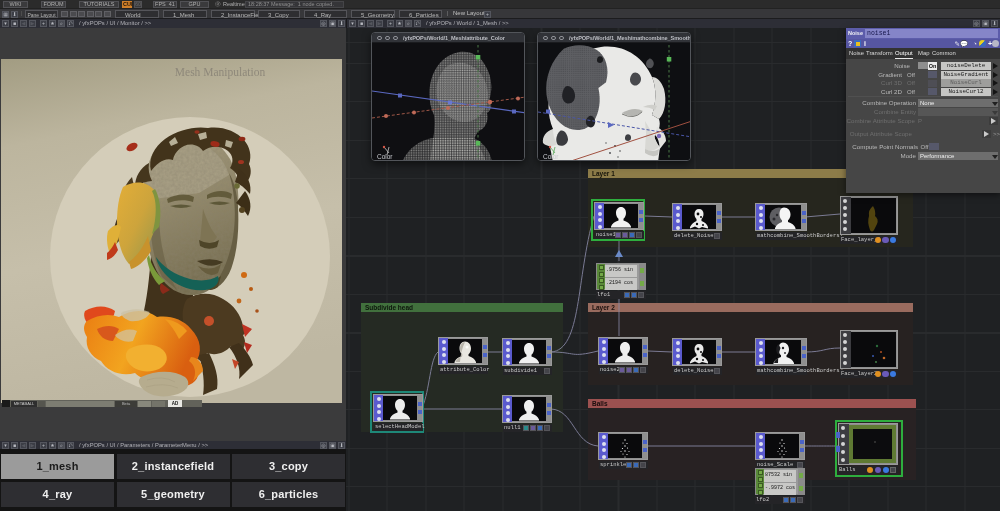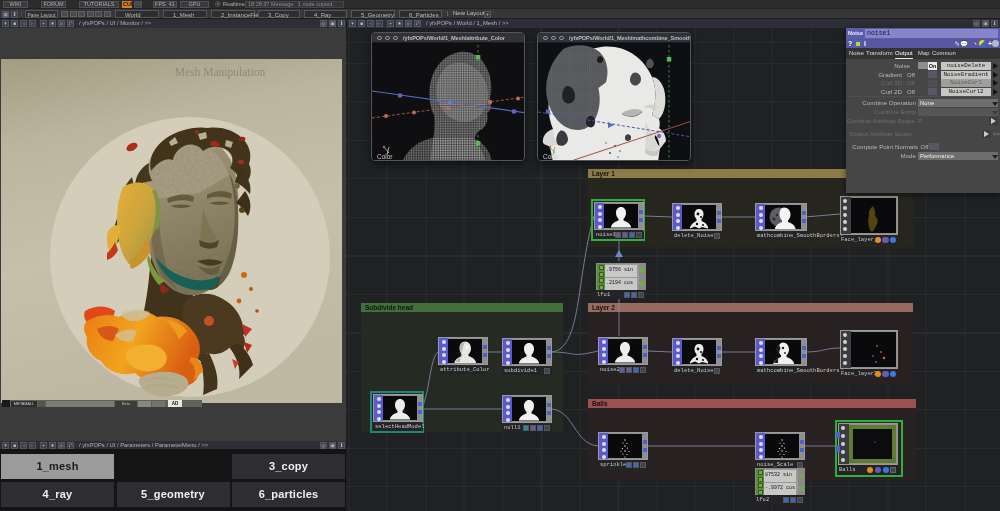--- a/index.html
+++ b/index.html
@@ -246,20 +246,21 @@
       <div class="nicon" style="left:49px;top:0.5px;">★</div>
       <div class="nicon" style="left:58px;top:0.5px;background:#4a4c54;">⌕</div>
       <div class="nicon" style="left:67px;top:0.5px;">⮏</div>
       <div class="ptxt" style="left:79px;top:-0.5px;">/ yfxPOPs / UI / Parameters / ParameterMenu / &gt;&gt;</div>
       <div class="nicon" style="left:320px;top:0.5px;">◎</div>
       <div class="nicon" style="left:329px;top:0.5px;">▣</div>
       <div class="nicon" style="left:338px;top:0.5px;">⬇</div>
     </div>
     <div id="bgrid" class="abs">
       <div class="pbtn" style="left:1px;top:4.5px;background:#9b9b9b;color:#1c1c1c;">1_mesh</div>
+      <div class="pbtn" style="left:116.5px;top:4.5px;">2_instancefield</div>
       <div class="pbtn" style="left:232px;top:4.5px;">3_copy</div>
       <div class="pbtn" style="left:1px;top:32.5px;">4_ray</div>
       <div class="pbtn" style="left:116.5px;top:32.5px;">5_geometry</div>
       <div class="pbtn" style="left:232px;top:32.5px;">6_particles</div>
     </div>
   </div>
 
   <div id="net" class="abs">
 <svg width="0" height="0" style="position:absolute;">
         <defs>

